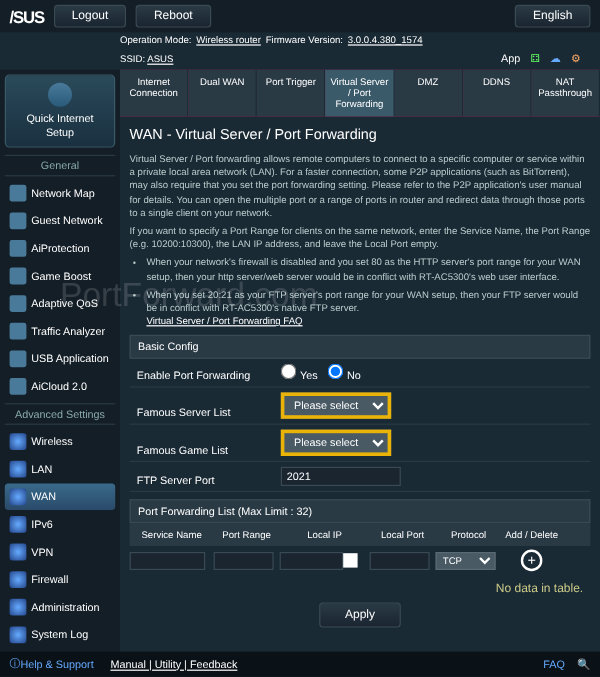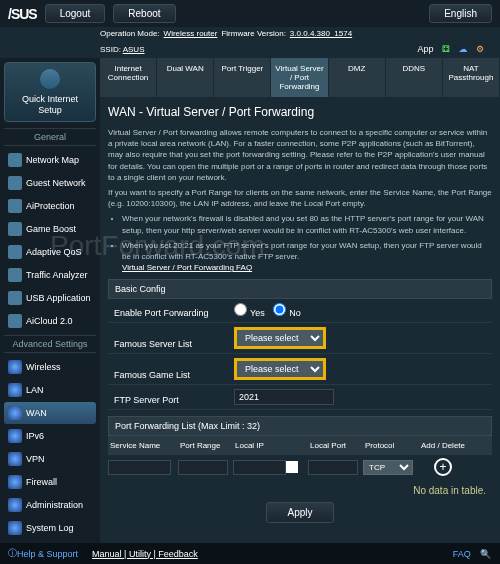--- a/index.html
+++ b/index.html
@@ -32,21 +32,21 @@
 .desc li{margin-bottom:4px}
 .desc a{color:#fff;text-decoration:underline}
 .box-hdr{background:#2a3a45;padding:4px 6px;font-size:9px;border:1px solid #3a4a55}
 .cfg-row{display:flex;align-items:flex-end;padding:4px 6px;border-bottom:1px solid #2a3a45;font-size:9px}
 .cfg-lbl{width:120px;color:#fff}
 .cfg-val{flex:1}
 .sel{background:#4a5a65;color:#fff;border:3px solid #eab308;padding:2px 4px;font-size:9px;width:92px}
 .inp{background:#1a2530;color:#fff;border:1px solid #3a4a55;padding:2px 4px;font-size:9px;width:100px}
 .radio{margin-right:3px}
 .tbl-hdr{display:flex;background:#2a3a45;font-size:8px;padding:3px 0}
-.tbl-hdr>div{padding:2px}
+.tbl-hdr>div{text-align:center;padding:2px}
 .tbl-row{display:flex;padding:3px 0;align-items:center}
 .c1{width:70px}.c2{width:55px}.c3{width:75px}.c4{width:55px}.c5{width:55px}.c6{width:50px;text-align:center}
 .tinp{background:#1a2530;border:1px solid #3a4a55;width:90%;padding:2px;font-size:8px;color:#fff}
 .tsel{background:#4a5a65;border:1px solid #5a6a75;width:90%;padding:1px;font-size:8px;color:#fff}
 .add-btn{width:18px;height:18px;border:2px solid #fff;border-radius:50%;background:transparent;color:#fff;font-size:12px;cursor:pointer;display:inline-flex;align-items:center;justify-content:center}
 .nodata{text-align:right;color:#cc8;font-size:10px;padding:6px}
 .apply{background:linear-gradient(#2a3a45,#1a2530);border:1px solid #3a4a55;color:#fff;padding:4px 20px;border-radius:3px;font-size:10px;cursor:pointer;display:block;margin:0 auto}
 .footer{position:absolute;bottom:0;width:500px;background:#0a1218;padding:4px 8px;display:flex;align-items:center;font-size:9px;color:#6af}
 .footer a{color:#fff;text-decoration:underline}
 .wm{position:absolute;top:230px;left:50px;font-size:28px;color:rgba(255,255,255,0.15);pointer-events:none;z-index:100}

